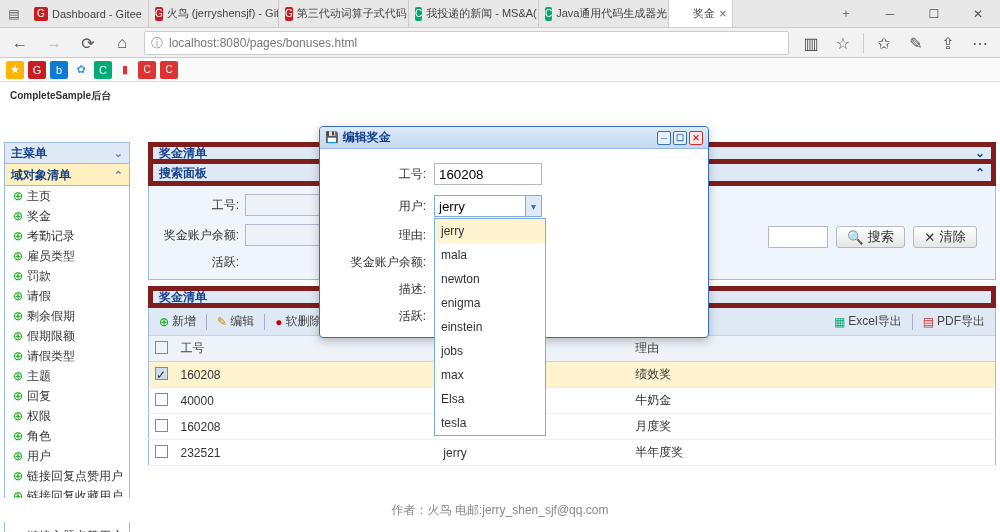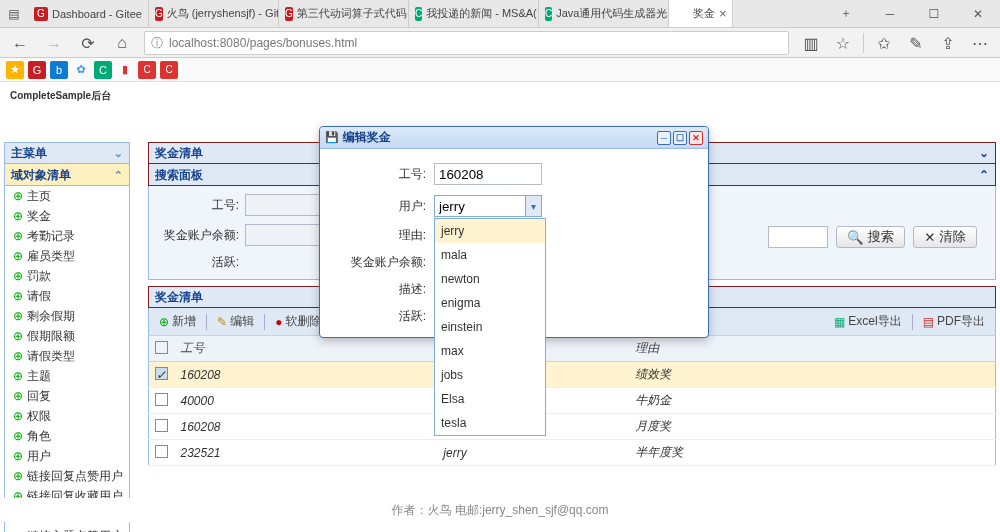--- a/index.html
+++ b/index.html
@@ -32,36 +32,36 @@
 .app { position:absolute; top:142px; left:0; right:0; bottom:24px; padding:0 4px; display:flex; gap:18px; }
 
 .sidebar { width:126px; }
 .panel-h { background:#dfe9f6; border:1px solid #99bbe8; height:22px; line-height:22px; padding:0 6px; font-weight:bold; color:#15428b; display:flex; align-items:center; justify-content:space-between; }
 .panel-h .chev { color:#6a8cc0; font-size:11px; }
 .tree { border:1px solid #99bbe8; border-top:none; background:#fff; }
 .tree-item { padding:2px 2px 2px 6px; display:flex; align-items:center; gap:2px; cursor:pointer; font-size:12px; line-height:16px; }
 .tree-ico { color:#0a0; width:14px; text-align:center; font-size:12px; }
 
 .main { flex:1; display:flex; flex-direction:column; }
-.sub-h { background:#dfe9f6; border:1px solid #7f1d1d; height:22px; line-height:22px; padding:0 6px; font-weight:bold; color:#15428b; display:flex; align-items:center; justify-content:space-between; }
+.sub-h { background:#dfe9f6; border:5px solid #7f1d1d; height:22px; line-height:22px; padding:0 6px; font-weight:bold; color:#15428b; display:flex; align-items:center; justify-content:space-between; }
 .search-panel { border:1px solid #99bbe8; border-top:none; background:#f0f5fb; padding:8px 10px; }
 .search-panel .row { display:flex; align-items:center; margin-bottom:8px; }
 .search-panel label { width:86px; text-align:right; padding-right:6px; }
 .search-panel input.si { width:170px; height:22px; border:1px solid #b5b8c8; background:#eef1f6; }
 .btn { height:22px; border:1px solid #b5b8c8; background:linear-gradient(#fff,#e6e6e6); border-radius:3px; padding:0 10px; display:inline-flex; align-items:center; gap:4px; cursor:pointer; color:#333; }
 .btn-row { position:absolute; right:18px; top:40px; display:flex; gap:8px; }
 
 .list-h { margin-top:6px; }
 .toolbar { background:#dfe9f6; border:1px solid #99bbe8; border-top:none; border-bottom:1px solid #c4d3e8; height:28px; display:flex; align-items:center; padding:0 6px; gap:4px; }
 .tbtn { display:inline-flex; align-items:center; gap:3px; padding:2px 4px; cursor:pointer; color:#444; }
 .tbtn .ico { font-size:12px; }
 .sep { width:1px; height:16px; background:#aac; margin:0 2px; }
 .tbtn.add .ico{color:#0a0}.tbtn.edit .ico{color:#b80}.tbtn.del .ico{color:#c00}.tbtn.exc .ico{color:#1a7}.tbtn.pdf .ico{color:#c33}
 
-table.grid { width:100%; border-collapse:collapse; border:1px solid #99bbe8; border-top:none;font-style:italic; }
+table.grid { width:100%; border-collapse:collapse; border:1px solid #99bbe8; border-top:none; }
 table.grid th { background:#eef3fa; text-align:left; padding:4px 6px; border-bottom:1px solid #c4d3e8; color:#444; font-weight:normal; }
 table.grid td { padding:4px 6px; border-bottom:1px solid #eee; }
 table.grid tr.sel { background:#fff4cf; }
 .chk { width:13px; height:13px; border:1px solid #888; display:inline-block; }
 
 .footer { position:absolute; bottom:10px; left:0; right:0; height:24px; background:#fff; color:#888; font-size:12px; display:flex; align-items:center; justify-content:center; gap:2px; }
 
 
 .modal { position:absolute; top:126px; left:319px; width:390px; background:#fff; border:1px solid #3b6fb5; border-radius:4px; box-shadow:0 3px 10px rgba(0,0,0,.25); }
 .modal-h { background:linear-gradient(#dce9f9,#c4d9f1); height:22px; display:flex; align-items:center; padding:0 5px; font-weight:bold; color:#15428b; border-bottom:1px solid #99bbe8; border-radius:4px 4px 0 0; }
@@ -376,22 +376,22 @@
         <label>用户:</label>
       <div class="combo-wrap">
         <input class="combo" value="jerry" style="">
         <div class="combo-btn">▾</div>
         <div class="dropdown" id="dd">
             <div class="dd-item hov">jerry</div>
             <div class="dd-item">mala</div>
             <div class="dd-item">newton</div>
             <div class="dd-item">enigma</div>
             <div class="dd-item">einstein</div>
+            <div class="dd-item">jobs</div>
             <div class="dd-item">max</div>
-            <div class="dd-item">jobs</div>
             <div class="dd-item">Elsa</div>
             <div class="dd-item">tesla</div>
           </div>
       </div>
     </div>
     <div class="frow">
         <label>理由:</label>
       </div>
     <div class="frow">
         <label>奖金账户余额:</label>

